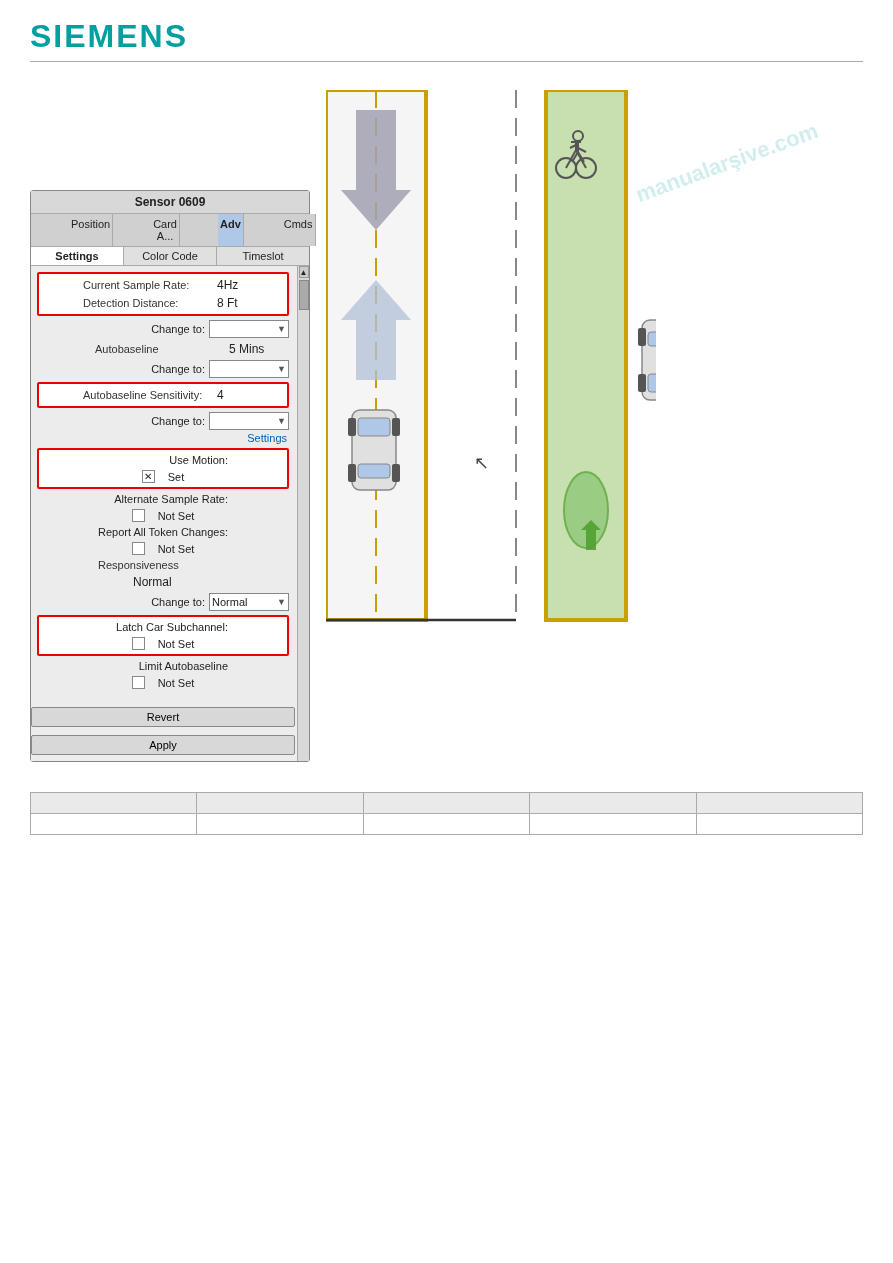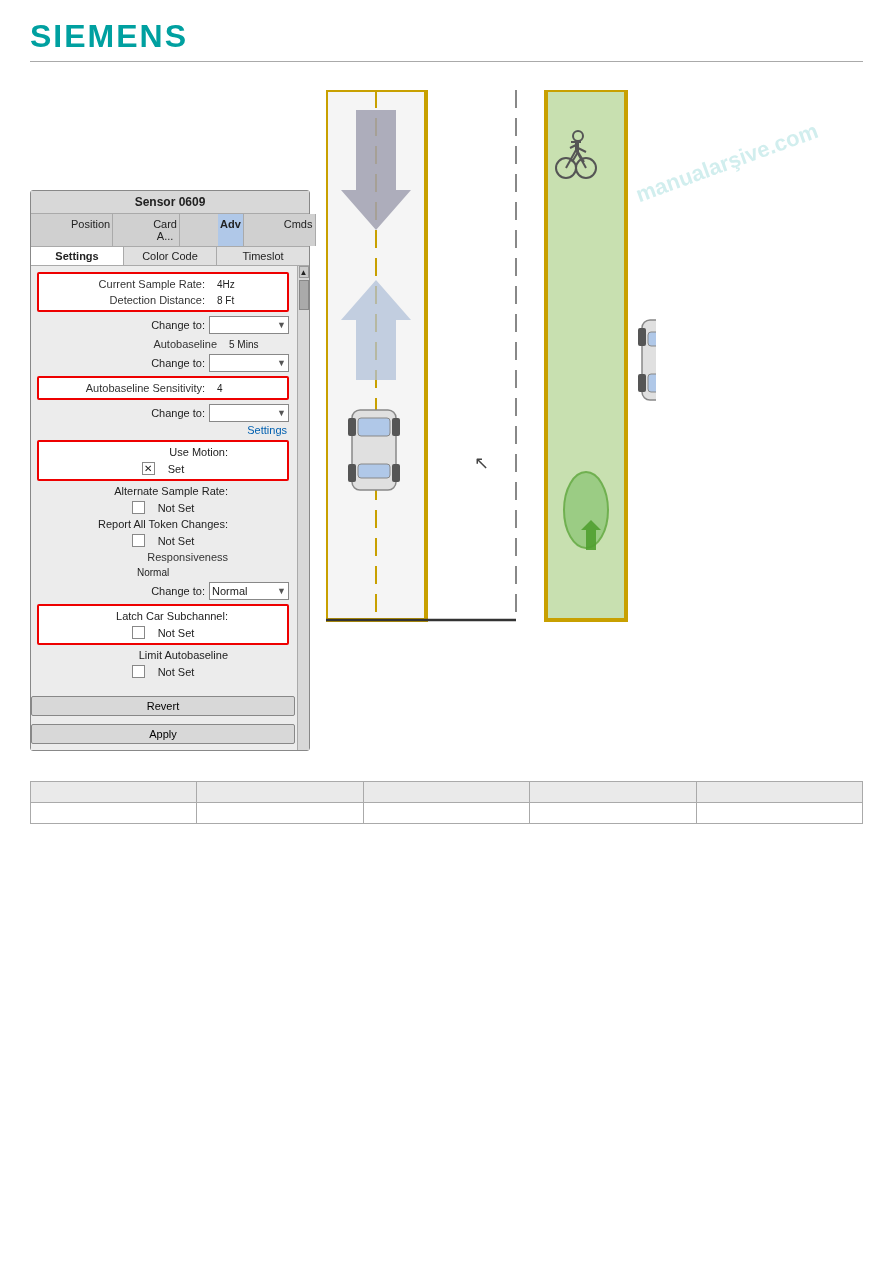--- a/index.html
+++ b/index.html
@@ -140,29 +140,28 @@
     
     .form-row {
       display: flex;
       flex-direction: row;
       align-items: center;
       justify-content: flex-end;
       padding: 2px 6px 2px 6px;
       gap: 4px;
     }
     .form-label {
-      text-align: right;
+      text-align: left;
       min-width: 130px;
       font-size: 11px;
       color: #333;
     }
     .form-value {
-      font-size: 10px;
+      font-size: 12px;
       min-width: 60px;
-      margin-left: 8px;
     }
     .red-box-group {
       border: 2px solid #e00;
       border-radius: 2px;
       margin: 2px 6px;
       padding: 2px 4px;
       background: #fff;
     }
 
     .change-to-row {

